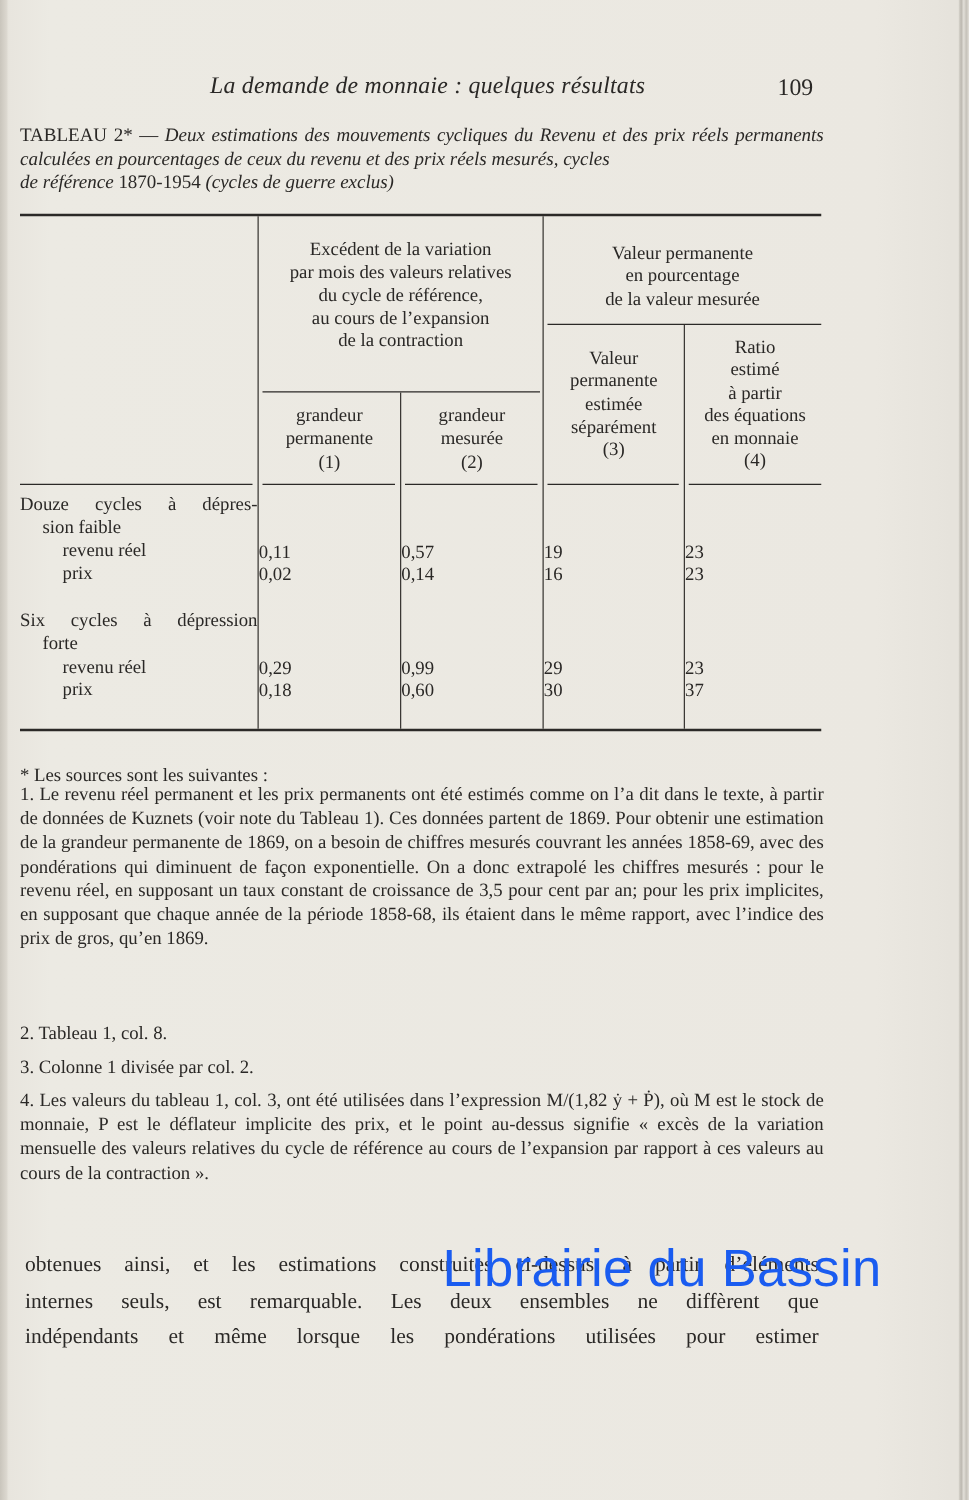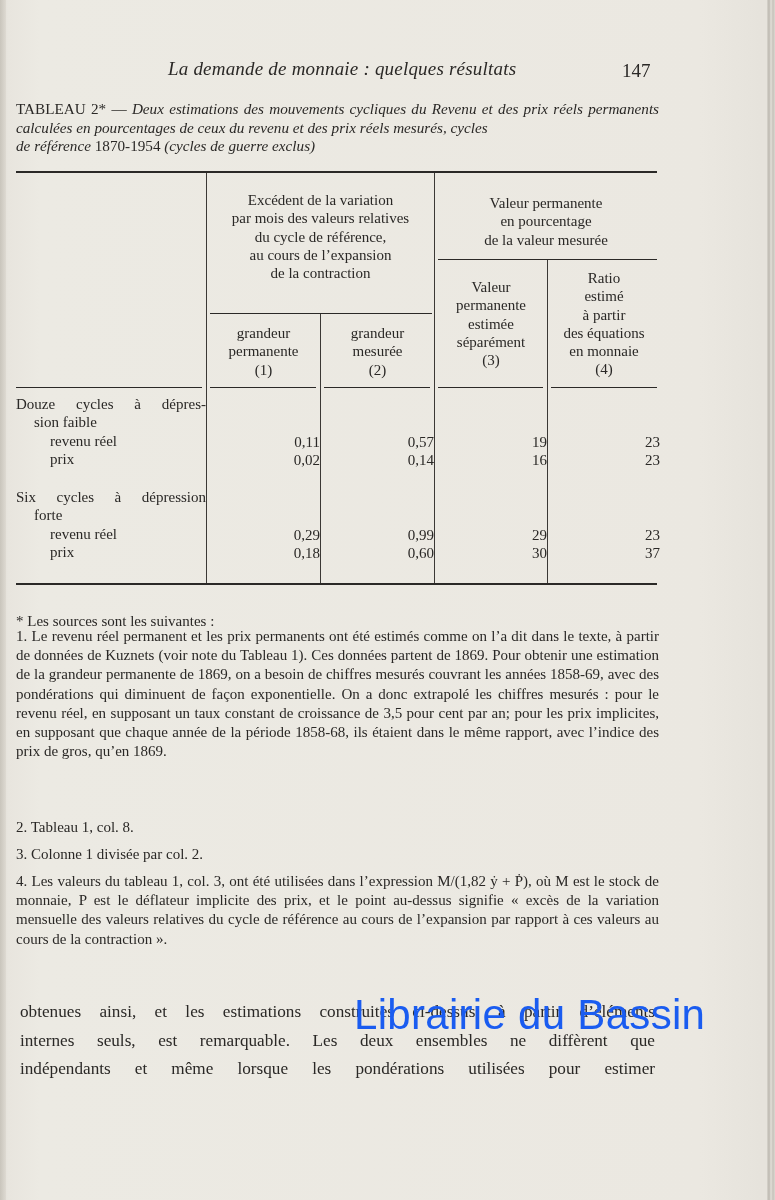--- a/index.html
+++ b/index.html
@@ -65,21 +65,21 @@
   }
   .stub {
     position: absolute;
     font-size: 15px;
     line-height: 18.5px;
   }
   .num {
     position: absolute;
     font-size: 15px;
     line-height: 18.5px;
-    text-align: right;
+    text-align: left;
   }
 
   .notes {
     position: absolute;
     left: 16px; width: 643px;
     font-size: 15px;
     line-height: 19.2px;
     text-align: justify;
   }
   .notes p { margin: 0; }
@@ -104,21 +104,21 @@
   }
 </style>
 </head>
 <body>
 
 <div class="page">
   <div class="left-edge"></div>
   <div class="right-edge"></div>
 
   <div class="running-head">La demande de monnaie : quelques résultats</div>
-  <div class="page-number">147</div>
+  <div class="page-number">109</div>
 
   <div class="caption">
     <span class="lbl">TABLEAU 2*</span><span> — </span><span class="it">Deux estimations des mouvements cycliques du Revenu et des prix réels</span>
     <span class="it">permanents calculées en pourcentages de ceux du revenu et des prix réels mesurés, cycles</span>
     <span class="line3"><span class="it">de référence </span><span>1870-1954</span><span class="it"> (cycles de guerre exclus)</span></span>
   </div>
 
   <div class="rule" style="left:16px; top:171px; width:641px; height:2px;"></div>
   <div class="rule" style="left:438px; top:259px; width:219px; height:1px;"></div>
   <div class="rule" style="left:210px; top:313px; width:222px; height:1px;"></div>

